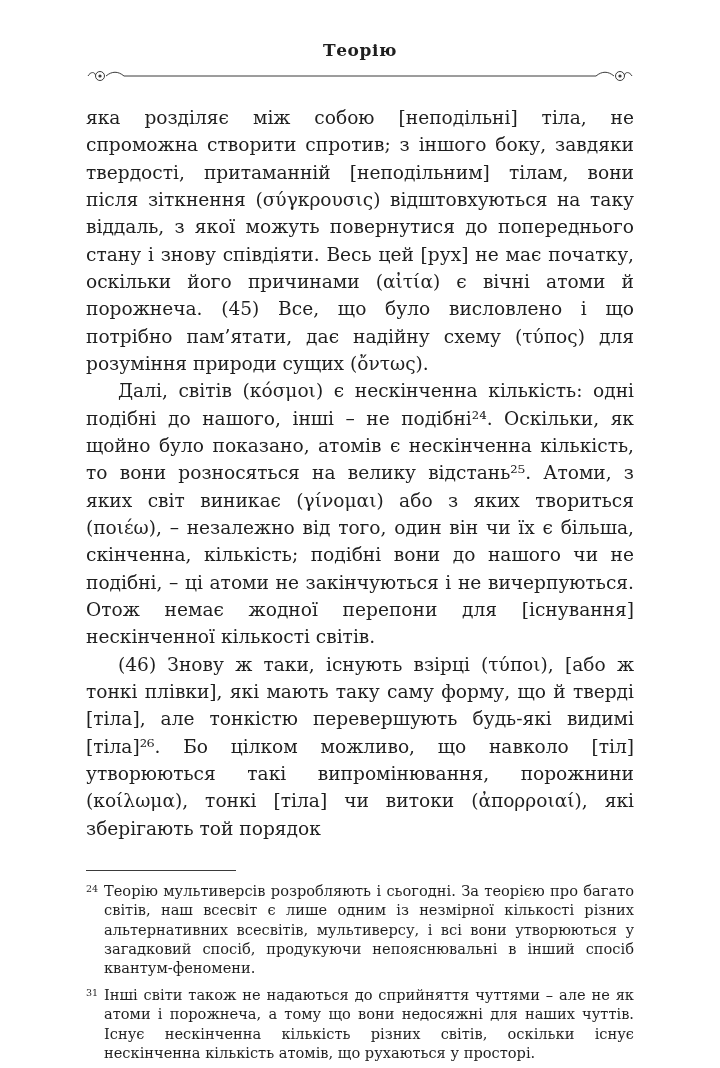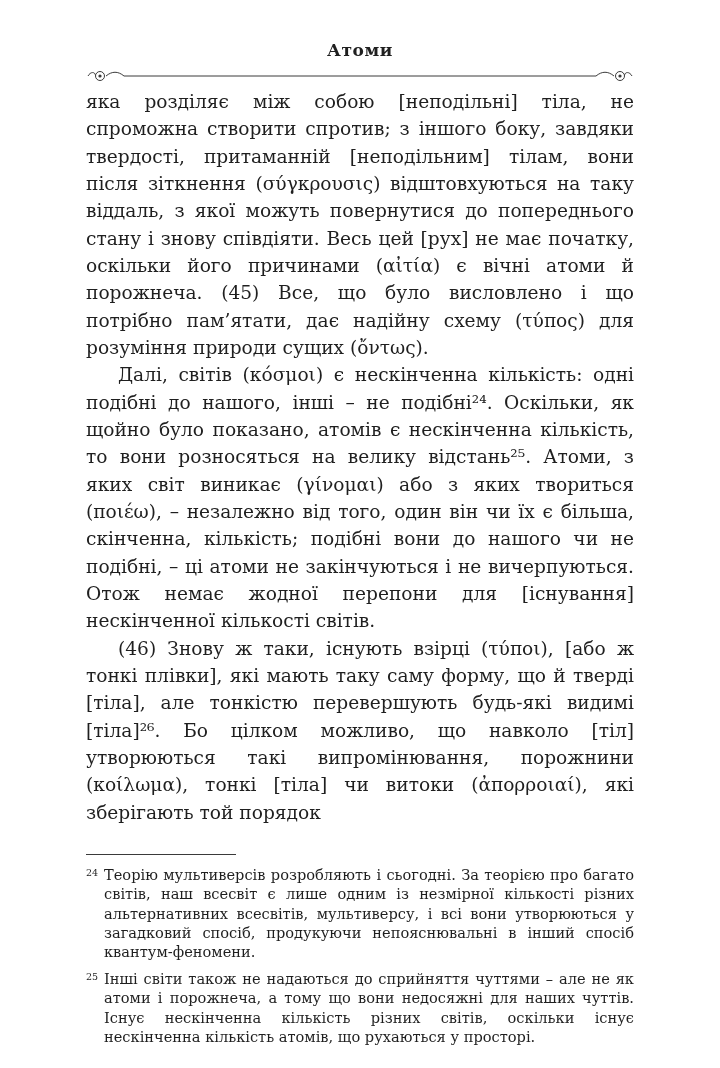--- a/index.html
+++ b/index.html
@@ -26,21 +26,21 @@
   .header-title {
     font-size: 17px;
     font-weight: bold;
     letter-spacing: 0.6px;
   }
   .header-divider {
     display: block;
     margin: 8px auto 0 auto;
   }
   .body-text {
-    margin-top: 4px;
+    margin-top: 20px;
     font-size: 18.6px;
     line-height: 1.47;
     text-align: justify;
   }
   .para {
     margin: 0;
   }
   .para.indent {
     text-indent: 32px;
   }
@@ -69,21 +69,21 @@
   .fn-text {
     flex: 1 1 auto;
   }
 </style>
 </head>
 <body>
 
 <div class="page">
 
   <header class="page-header">
-    <div class="header-title">Атоми</div>
+    <div class="header-title">Теорію</div>
     <svg class="header-divider" width="548" height="16" viewBox="0 0 548 16" xmlns="http://www.w3.org/2000/svg">
       <g stroke="#3a3a3a" fill="none" stroke-width="1">
         <line x1="38" y1="8" x2="510" y2="8"></line>
         <circle cx="14" cy="8" r="4.5"></circle>
         <circle cx="14" cy="8" r="1.6" fill="#3a3a3a" stroke="none"></circle>
         <path d="M20 8 C 26 3, 32 3, 38 8"></path>
         <path d="M2 8 C 4.5 3.5, 9 3.5, 9.5 7.5"></path>
         <circle cx="534" cy="8" r="4.5"></circle>
         <circle cx="534" cy="8" r="1.6" fill="#3a3a3a" stroke="none"></circle>
         <path d="M528 8 C 522 3, 516 3, 510 8"></path>
@@ -99,19 +99,19 @@
   </main>
 
   <div class="footnote-rule"></div>
 
   <section class="footnotes">
     <div class="footnote">
       <span class="fn-num">24</span>
       <span class="fn-text">Теорію мультиверсів розробляють і сьогодні. За теорією про багато світів, наш всесвіт є лише одним із незмірної кількості різних альтернативних всесвітів, мультиверсу, і всі вони утворюються у загадковий спосіб, продукуючи непояснювальні в інший спосіб квантум-феномени.</span>
     </div>
     <div class="footnote">
-      <span class="fn-num">25</span>
+      <span class="fn-num">31</span>
       <span class="fn-text">Інші світи також не надаються до сприйняття чуттями – але не як атоми і порожнеча, а тому що вони недосяжні для наших чуттів. Існує нескінченна кількість різних світів, оскільки існує нескінченна кількість атомів, що рухаються у просторі.</span>
     </div>
 
   </section>
 
 </div>
 
 </body></html>

